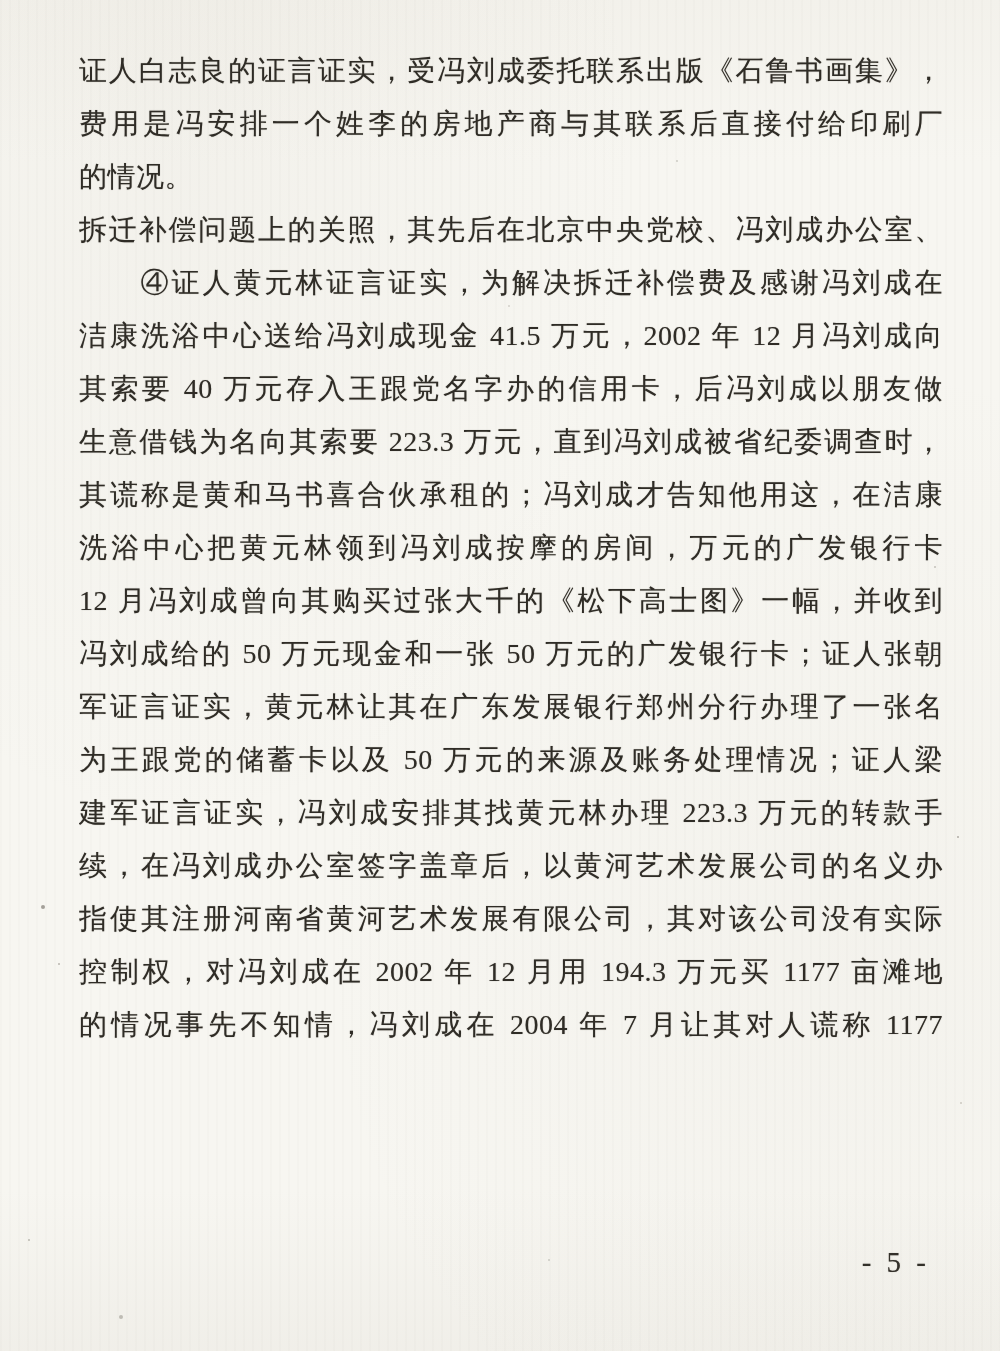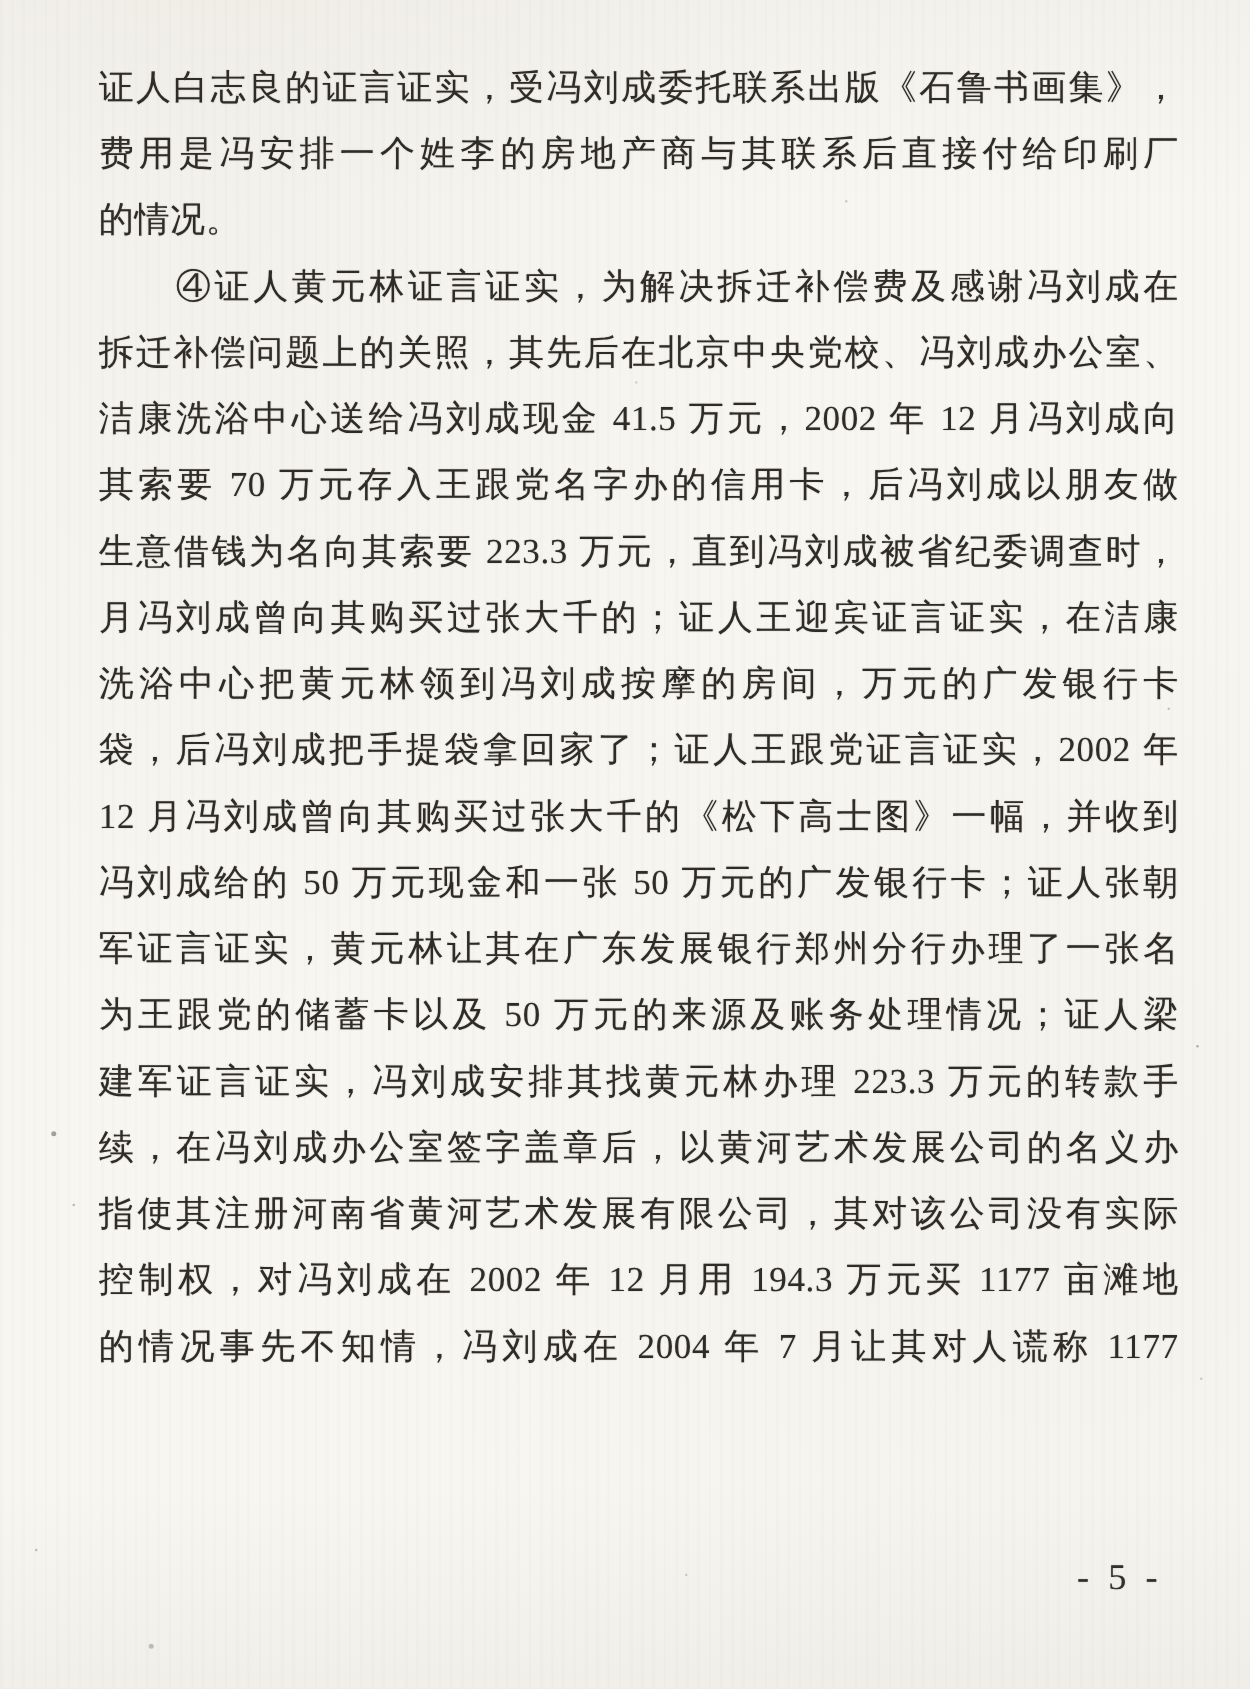--- a/index.html
+++ b/index.html
@@ -85,28 +85,27 @@
 <body>
 
 <div class="page">
   <div class="scan-texture"></div>
   <div class="specks"></div>
 
   <div class="text-block">
     <div class="line">证人白志良的证言证实，受冯刘成委托联系出版《石鲁书画集》，</div>
     <div class="line">费用是冯安排一个姓李的房地产商与其联系后直接付给印刷厂</div>
     <div class="line endpara">的情况。</div>
+    <div class="line">拆迁补偿问题上的关照，其先后在北京中央党校、冯刘成办公室、</div>
     <div class="line indent">④证人黄元林证言证实，为解决拆迁补偿费及感谢冯刘成在</div>
-    <div class="line">拆迁补偿问题上的关照，其先后在北京中央党校、冯刘成办公室、</div>
     <div class="line">洁康洗浴中心送给冯刘成现金 41.5 万元，2002 年 12 月冯刘成向</div>
-    <div class="line">其索要 70 万元存入王跟党名字办的信用卡，后冯刘成以朋友做</div>
+    <div class="line">其索要 40 万元存入王跟党名字办的信用卡，后冯刘成以朋友做</div>
     <div class="line">生意借钱为名向其索要 223.3 万元，直到冯刘成被省纪委调查时，</div>
-    <div class="line">月冯刘成曾向其购买过张大千的；证人王迎宾证言证实，在洁康</div>
+    <div class="line">其谎称是黄和马书喜合伙承租的；冯刘成才告知他用这，在洁康</div>
     <div class="line">洗浴中心把黄元林领到冯刘成按摩的房间，万元的广发银行卡</div>
-    <div class="line">袋，后冯刘成把手提袋拿回家了；证人王跟党证言证实，2002 年</div>
     <div class="line">12 月冯刘成曾向其购买过张大千的《松下高士图》一幅，并收到</div>
     <div class="line">冯刘成给的 50 万元现金和一张 50 万元的广发银行卡；证人张朝</div>
     <div class="line">军证言证实，黄元林让其在广东发展银行郑州分行办理了一张名</div>
     <div class="line">为王跟党的储蓄卡以及 50 万元的来源及账务处理情况；证人梁</div>
     <div class="line">建军证言证实，冯刘成安排其找黄元林办理 223.3 万元的转款手</div>
     <div class="line">续，在冯刘成办公室签字盖章后，以黄河艺术发展公司的名义办</div>
     <div class="line">指使其注册河南省黄河艺术发展有限公司，其对该公司没有实际</div>
     <div class="line">控制权，对冯刘成在 2002 年 12 月用 194.3 万元买 1177 亩滩地</div>
     <div class="line">的情况事先不知情，冯刘成在 2004 年 7 月让其对人谎称 1177</div>
   </div>

